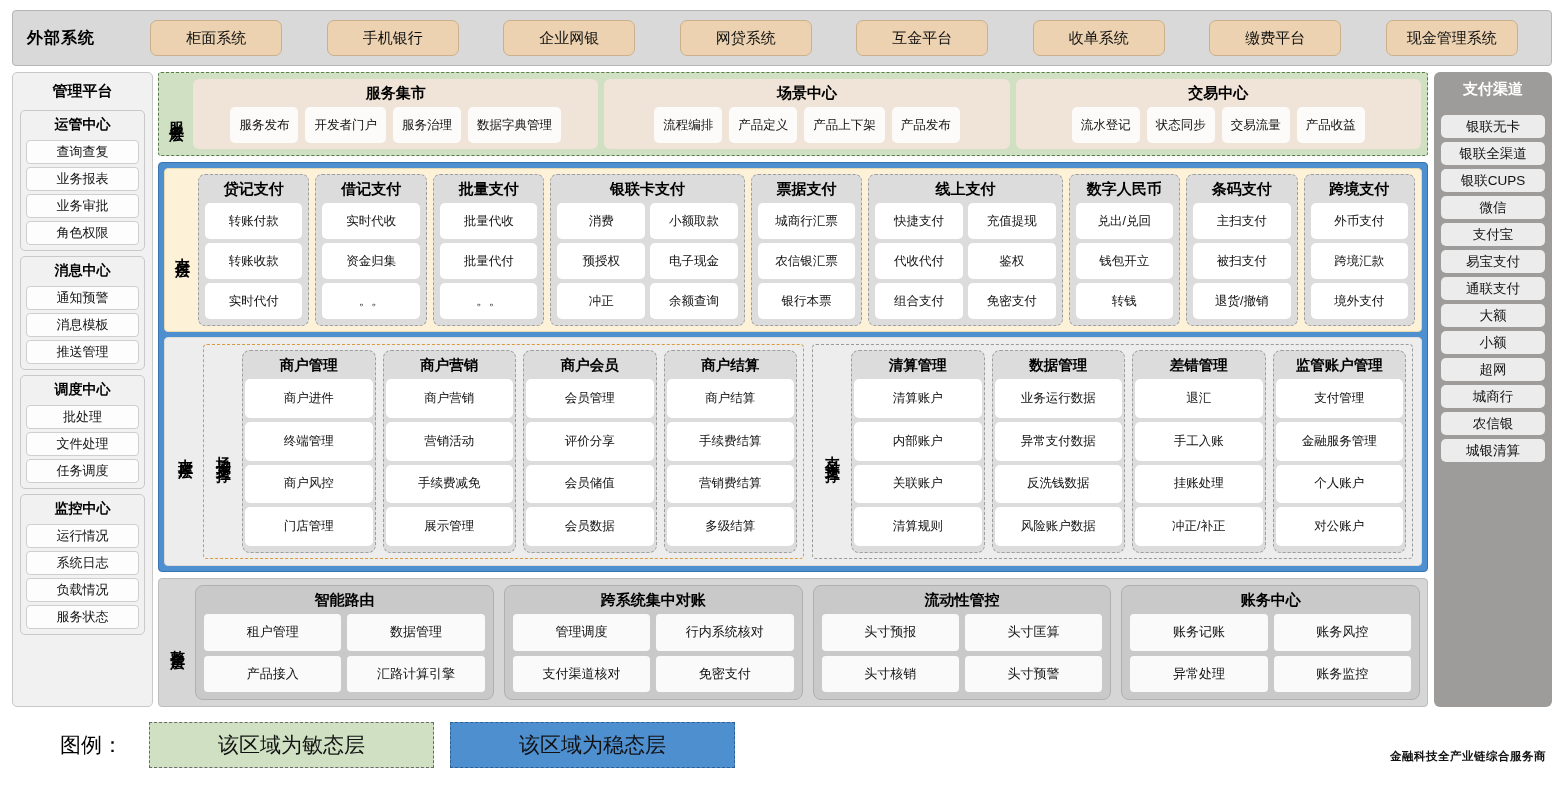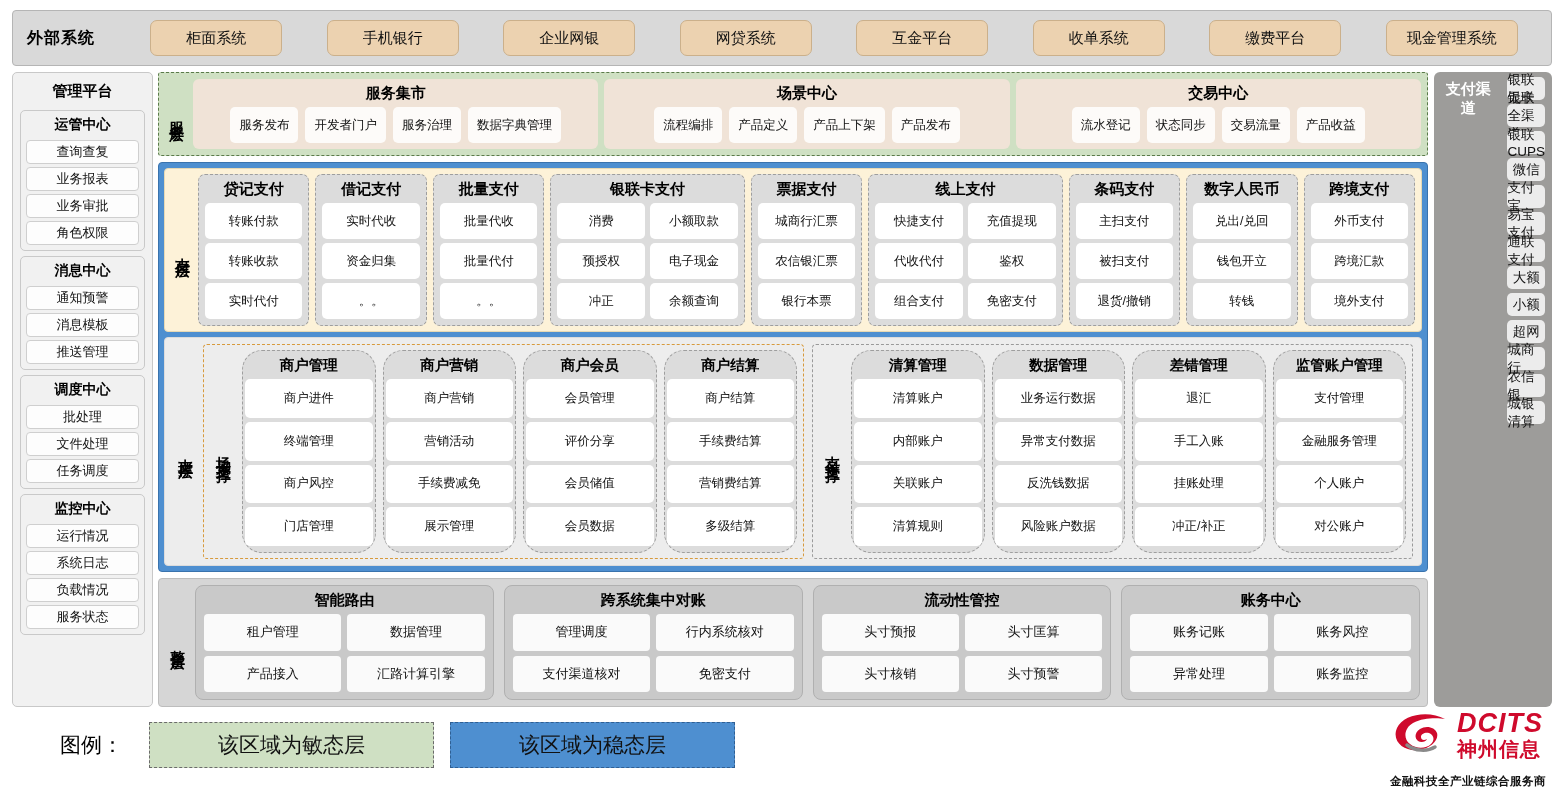--- a/index.html
+++ b/index.html
@@ -70,21 +70,21 @@
     font-size: 13px; color: #111;
   }
 
   
   .right-sidebar {
     position: absolute; left: 1434px; top: 72px;
     width: 118px; height: 635px;
     background: #9d9c9a;
     border-radius: 6px;
     padding: 5px 7px;
-    display: flex; gap: 12px;
+    display: flex; flex-direction: column; gap: 12px;
   }
   .rsb-title {
     font-size: 15px; font-weight: bold; text-align: center;
     color: #ffffff; padding: 3px 0 4px;
   }
   .rsb-item {
     background: #ececec;
     border-radius: 5px;
     height: 23px;
     display: flex; align-items: center; justify-content: center;
@@ -195,21 +195,21 @@
     flex: none; width: 26px;
     font-size: 15px; font-weight: bold; color: #000;
     display: flex; align-items: center; justify-content: center;
     writing-mode: vertical-rl; letter-spacing: 4px;
   }
   .sup-groups { display: flex; flex: 1; gap: 7px; }
   .sup-group {
     flex: 1;
     background: #dcdcdc;
     border: 1px dashed #9e9e9e;
-    border-radius: 20px;
+    border-radius: 8px;
     padding: 3px 2px 6px;
     display: flex; flex-direction: column;
   }
   .sup-group-title {
     font-size: 14.5px; font-weight: bold; text-align: center;
     padding: 2px 0 4px; color: #000; white-space: nowrap;
   }
   .sup-items { display: flex; flex-direction: column; gap: 4px; flex: 1; }
   .sup-chip {
     background: #ffffff; border-radius: 5px;
@@ -470,44 +470,44 @@
                 <div class="pay-chip">代收代付</div>
                 <div class="pay-chip">鉴权</div>
               </div>
               <div class="pay-row">
                 <div class="pay-chip">组合支付</div>
                 <div class="pay-chip">免密支付</div>
               </div>
             </div>
           </div>
           <div class="pay-group" style="flex: 1 1 0%;">
+            <div class="pay-group-title">数字人民币</div>
+            <div class="pay-items">
+              <div class="pay-row">
+                <div class="pay-chip">兑出/兑回</div>
+              </div>
+              <div class="pay-row">
+                <div class="pay-chip">钱包开立</div>
+              </div>
+              <div class="pay-row">
+                <div class="pay-chip">转钱</div>
+              </div>
+            </div>
+          </div>
+          <div class="pay-group" style="flex: 1 1 0%;">
             <div class="pay-group-title">条码支付</div>
             <div class="pay-items">
               <div class="pay-row">
                 <div class="pay-chip">主扫支付</div>
               </div>
               <div class="pay-row">
                 <div class="pay-chip">被扫支付</div>
               </div>
               <div class="pay-row">
                 <div class="pay-chip">退货/撤销</div>
-              </div>
-            </div>
-          </div>
-          <div class="pay-group" style="flex: 1 1 0%;">
-            <div class="pay-group-title">数字人民币</div>
-            <div class="pay-items">
-              <div class="pay-row">
-                <div class="pay-chip">兑出/兑回</div>
-              </div>
-              <div class="pay-row">
-                <div class="pay-chip">钱包开立</div>
-              </div>
-              <div class="pay-row">
-                <div class="pay-chip">转钱</div>
               </div>
             </div>
           </div>
           <div class="pay-group" style="flex: 1 1 0%;">
             <div class="pay-group-title">跨境支付</div>
             <div class="pay-items">
               <div class="pay-row">
                 <div class="pay-chip">外币支付</div>
               </div>
               <div class="pay-row">
@@ -669,24 +669,14 @@
 
 </div>
 
 <div class="legend">
   <div class="legend-label">图例：</div>
   <div class="legend-chip legend-agile">该区域为敏态层</div>
   <div class="legend-chip legend-stable">该区域为稳态层</div>
 </div>
 
 <div class="logo-box">
-  <div class="logo-top">
-    <svg width="58" height="44" viewBox="0 0 58 44">
-      <path d="M52 7 C36 -2 10 2 4 16 C-2 30 12 40 26 38 C38 36 46 28 44 21 C42 15 33 13 27 17 C22 20 21 26 25 29 C28 31 33 30 34 27 C31 29 28 28 28 25 C28 22 32 20 36 21 C41 23 42 28 38 32 C33 37 23 37 17 32 C10 27 11 16 20 11 C31 5 46 6 52 7 Z" fill="#cf0a2c"></path>
-      <path d="M14 33 C22 39 34 40 42 35" stroke="#8a8a8a" stroke-width="3.5" fill="none" stroke-linecap="round"></path>
-    </svg>
-    <div class="logo-text">
-      <div class="logo-dcits">DCITS</div>
-      <div class="logo-cn">神州信息</div>
-    </div>
-  </div>
   <div class="logo-tag">金融科技全产业链综合服务商</div>
 </div>
 
 </body></html>

